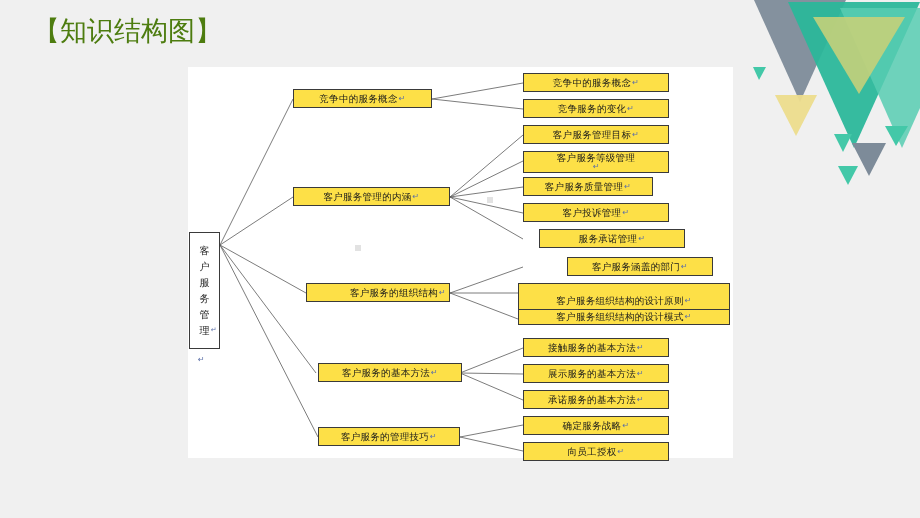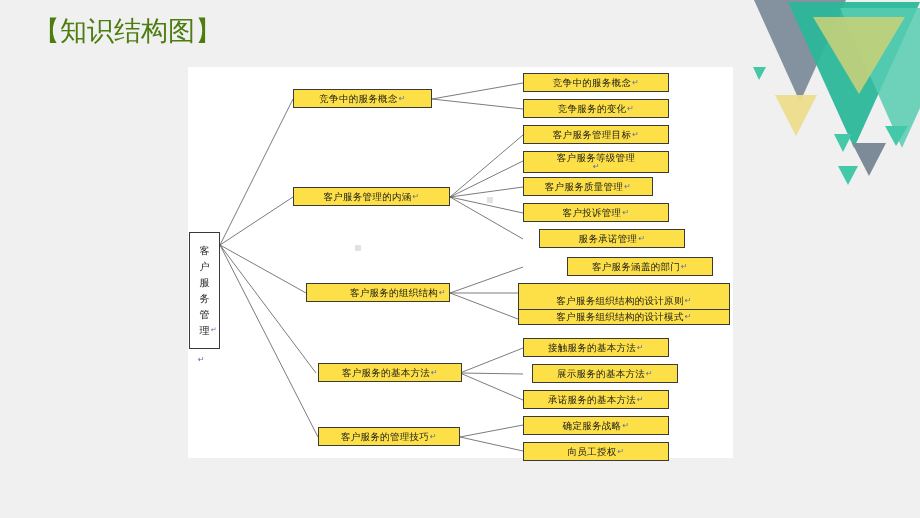--- a/index.html
+++ b/index.html
@@ -263,21 +263,21 @@
       </div>
       <div class="node" style="left:330px; top:242px; width:212px; height:16px;">
         <span>客户服务组织结构的设计模式</span>
           <span class="pilcrow">↵</span>
       </div>
 
       <div class="node" style="left:335px; top:271px; width:146px; height:19px;">
         <span>接触服务的基本方法</span>
           <span class="pilcrow">↵</span>
       </div>
-      <div class="node" style="left:344px; top:297px; width:146px; height:19px;">
+      <div class="node" style="left:335px; top:297px; width:146px; height:19px;">
         <span>展示服务的基本方法</span>
           <span class="pilcrow">↵</span>
       </div>
       <div class="node" style="left:335px; top:323px; width:146px; height:19px;">
         <span>承诺服务的基本方法</span>
           <span class="pilcrow">↵</span>
       </div>
 
       <div class="node" style="left:335px; top:349px; width:146px; height:19px;">
         <span>确定服务战略</span>

